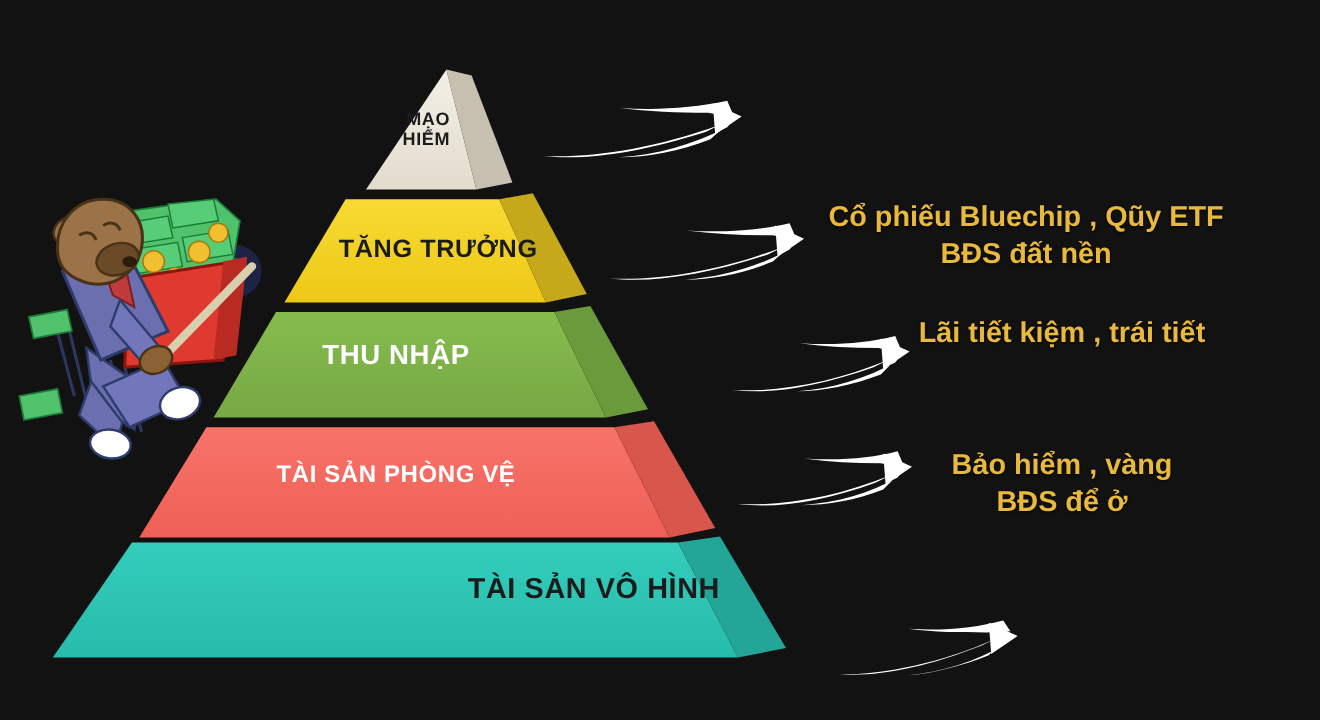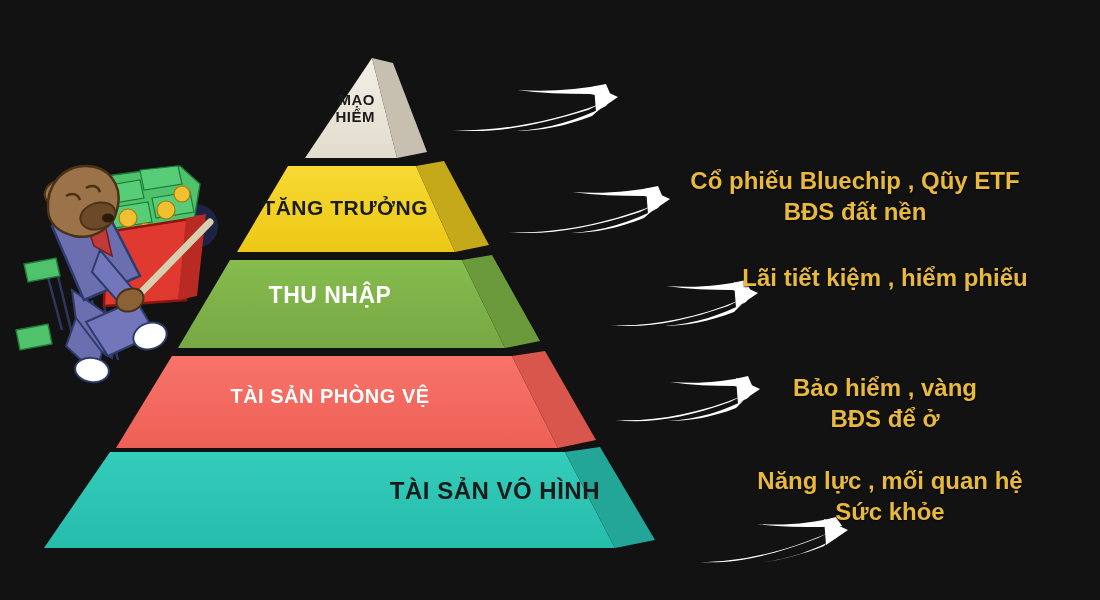--- a/index.html
+++ b/index.html
@@ -20,21 +20,21 @@
     white-space:nowrap;
     font-weight:bold;
     letter-spacing:.5px;
     pointer-events:none;
     line-height:1.12;
   }
   .tier-label.dark{color:#1b1b1b;text-align:right;}
   .tier-label.light{color:#ffffff;}
 
   #lbl-0{left:255px;top:92px;width:120px;font-size:15px;}
-  #lbl-1{left:188px;top:196px;width:240px;font-size:21px;}
+  #lbl-1{left:208px;top:196px;width:240px;font-size:21px;}
   #lbl-2{left:170px;top:283px;width:320px;font-size:23px;}
   #lbl-3{left:120px;top:385px;width:420px;font-size:20px;}
   #lbl-4{left:60px;top:478px;width:540px;font-size:24px;}
 
   
   .desc{
     position:absolute;
     color:#e8b93c;
     font-weight:bold;
     font-size:24px;
@@ -233,24 +233,20 @@
   <div class="tier-label dark" id="lbl-1">TĂNG TRƯỞNG</div>
   <div class="tier-label light" id="lbl-2">THU NHẬP</div>
   <div class="tier-label light" id="lbl-3">TÀI SẢN PHÒNG VỆ</div>
   <div class="tier-label dark" id="lbl-4">TÀI SẢN VÔ HÌNH</div>
 
   <div class="desc" id="desc-1">
     <span class="line">Cổ phiếu Bluechip , Qũy ETF</span>
     <span class="line">BĐS đất nền</span>
   </div>
   <div class="desc" id="desc-2">
-    <span class="line">Lãi tiết kiệm , hiểm phiếu</span>
+    <span class="line">Lãi tiết kiệm , trái tiết</span>
   </div>
   <div class="desc" id="desc-3">
     <span class="line">Bảo hiểm , vàng</span>
     <span class="line">BĐS để ở</span>
   </div>
-  <div class="desc" id="desc-4">
-    <span class="line">Năng lực , mối quan hệ</span>
-    <span class="line">Sức khỏe</span>
-  </div>
 
 </div>
 
 </body></html>

